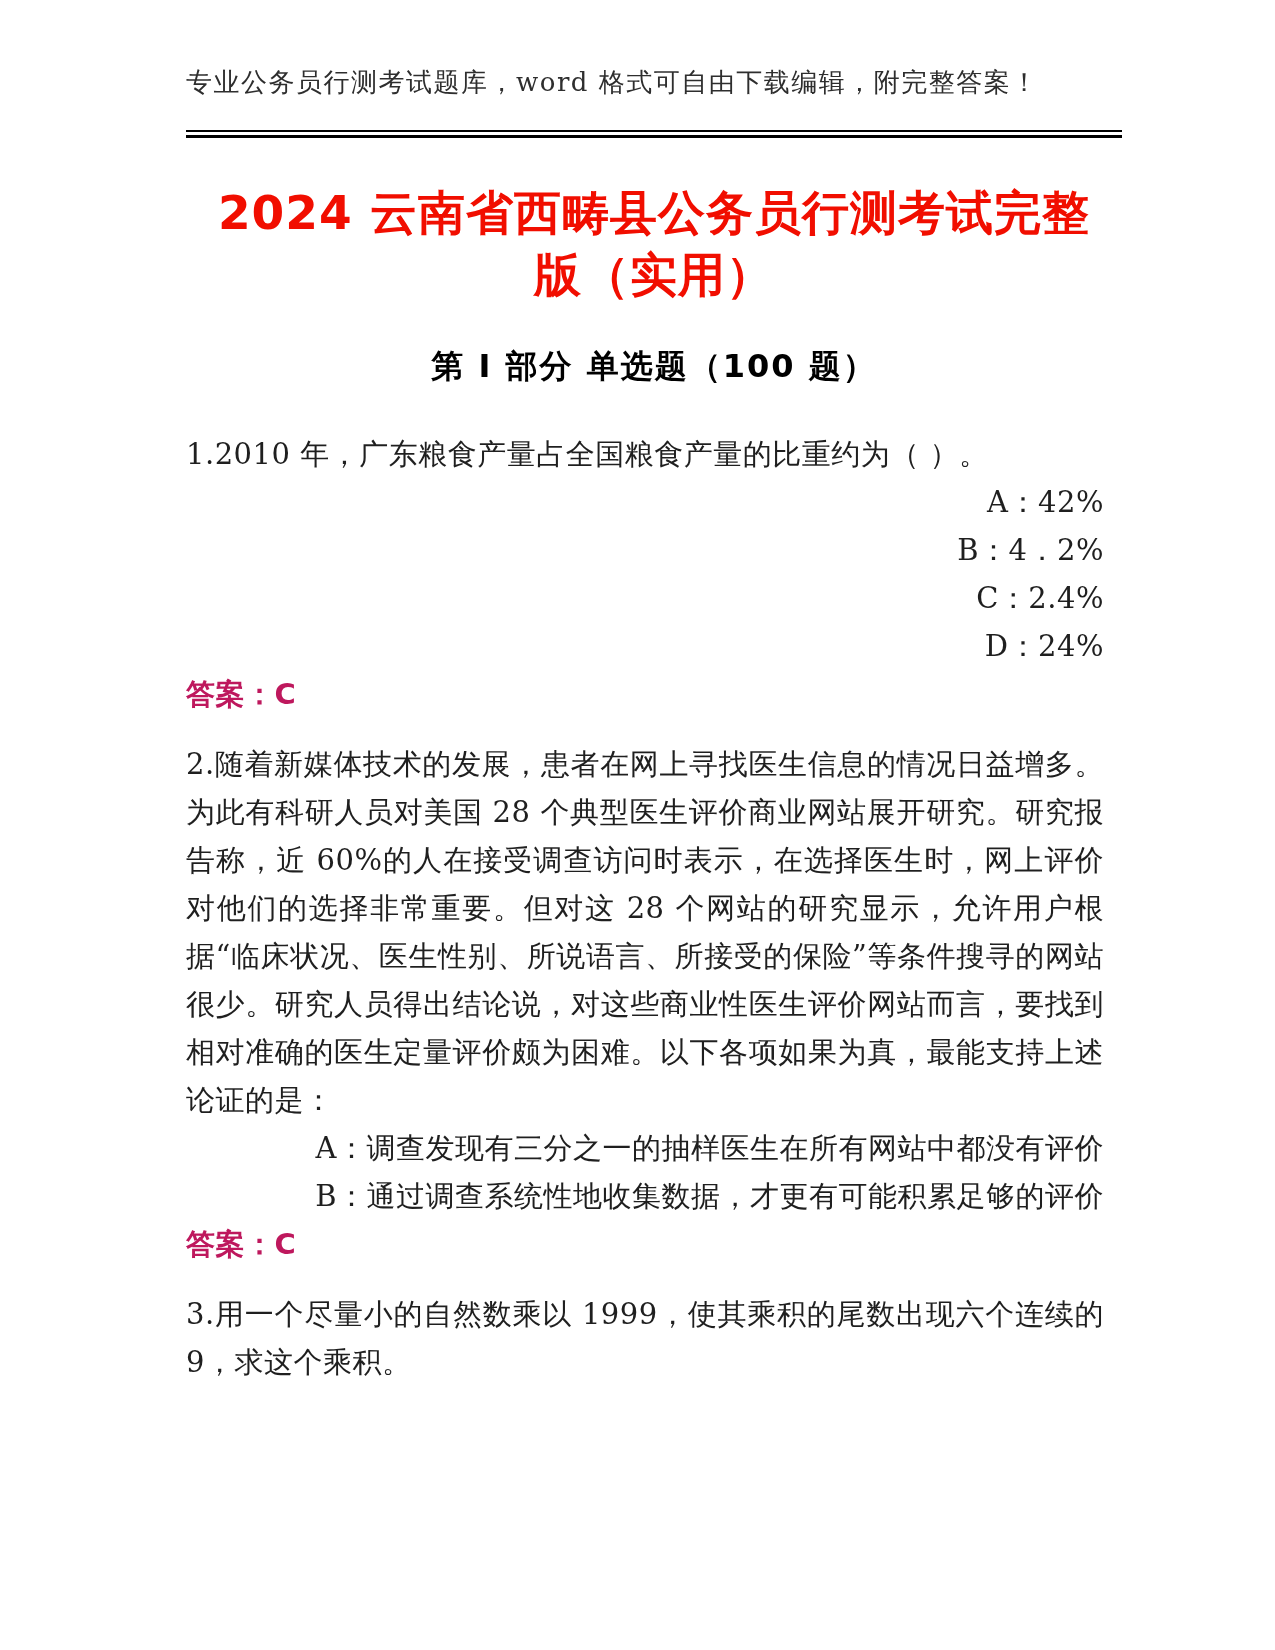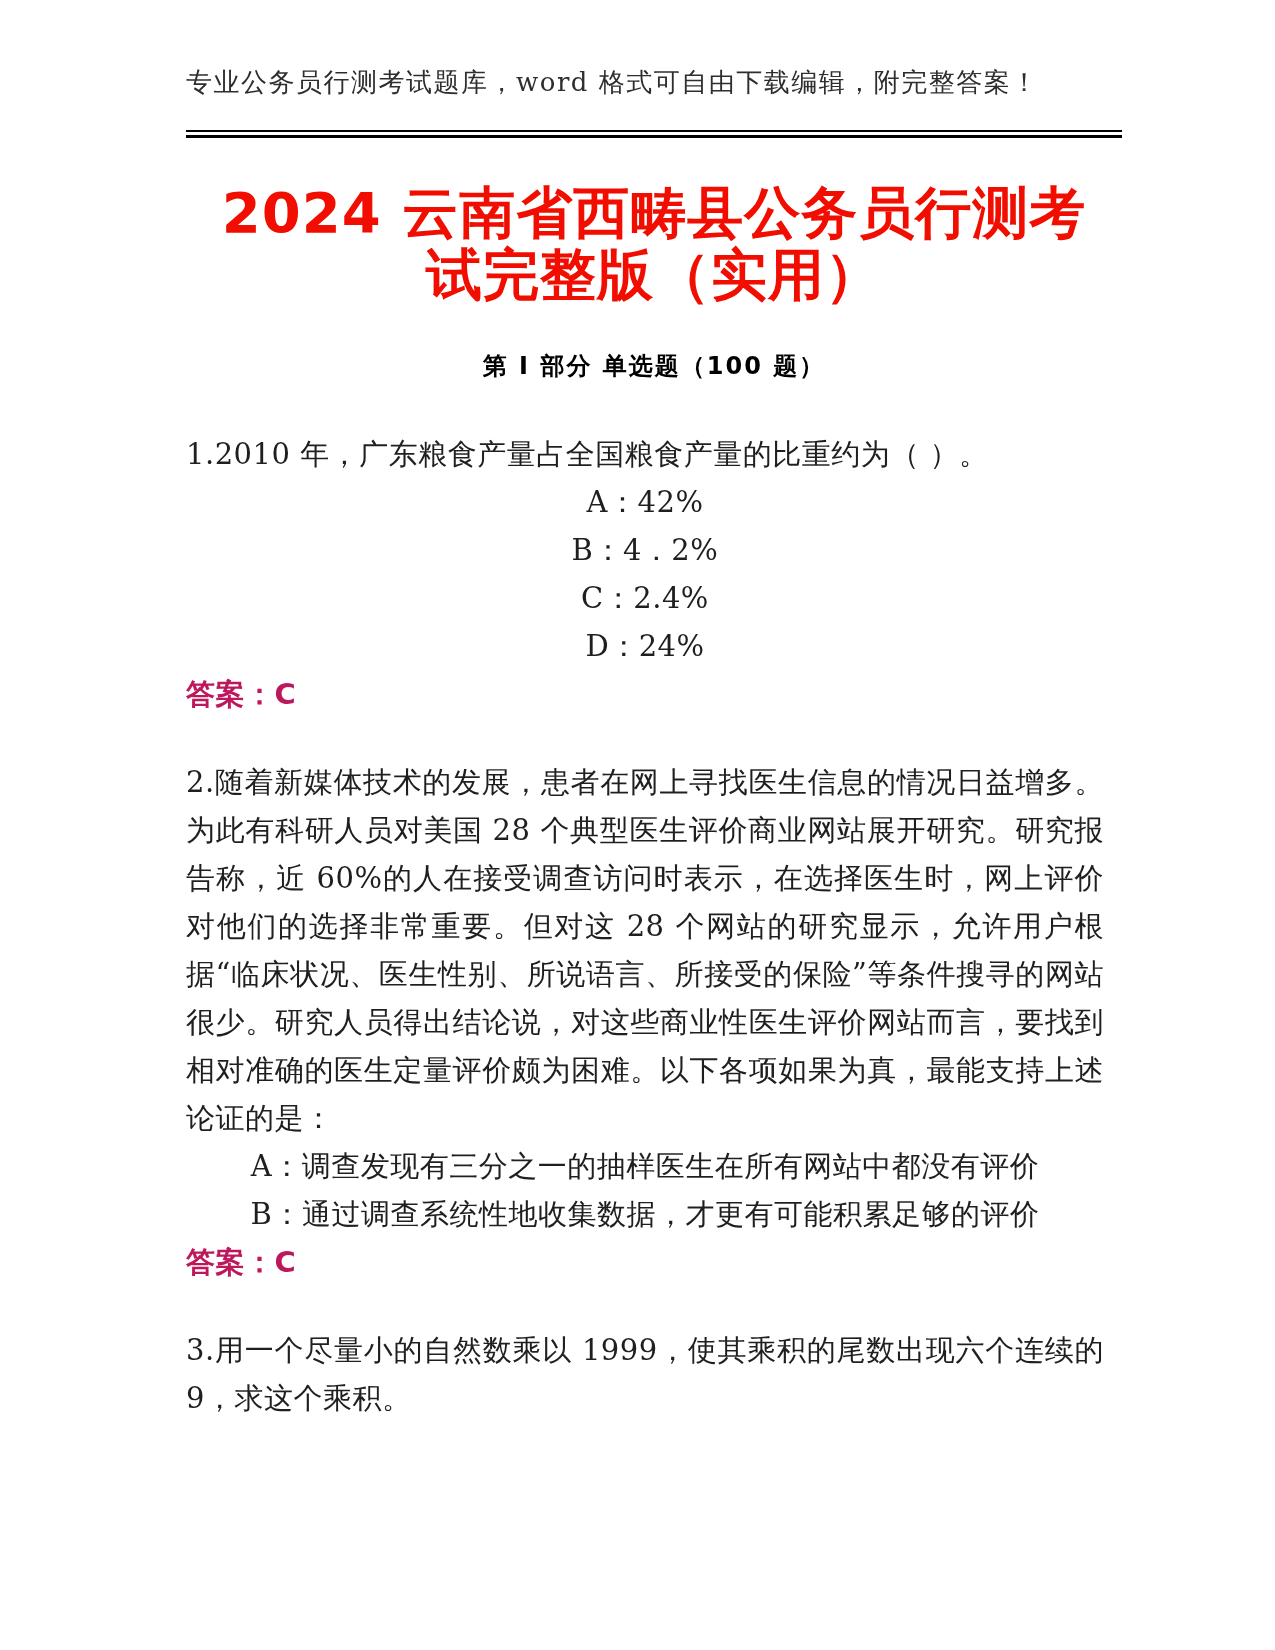--- a/index.html
+++ b/index.html
@@ -30,54 +30,54 @@
     border-top: 2px solid #000000;
     border-bottom: 3px solid #000000;
   }
 
   .doc-title {
     margin: 44px auto 0 auto;
     width: 880px;
     text-align: center;
     font-family: "DejaVu Sans", "Liberation Sans", sans-serif;
     font-weight: 700;
-    font-size: 56px;
+    font-size: 47px;
     line-height: 62px;
     color: #f10e00;
     letter-spacing: 1px;
   }
 
   .section-heading {
     margin-top: 40px;
     text-align: center;
     font-family: "DejaVu Sans", "Liberation Sans", sans-serif;
     font-weight: 700;
-    font-size: 24px;
+    font-size: 32px;
     line-height: 40px;
     letter-spacing: 2px;
     color: #000000;
   }
 
   .questions {
     margin-top: 44px;
     width: 918px;
     font-size: 29px;
     line-height: 48px;
     color: #1f1f1f;
     letter-spacing: 0.5px;
   }
 
-  .question + .question { margin-top: 40px; }
+  .question + .question { margin-top: 22px; }
 
   .stem {
     text-align: justify;
     text-justify: inter-ideograph;
   }
 
-  .option-line { text-align: center; }
+  .option-line { text-align: right; }
 
   .answer-line {
     font-family: "DejaVu Sans", "Liberation Sans", sans-serif;
     font-weight: 700;
     color: #be185d;
   }
 </style>
 </head>
 <body>
 

